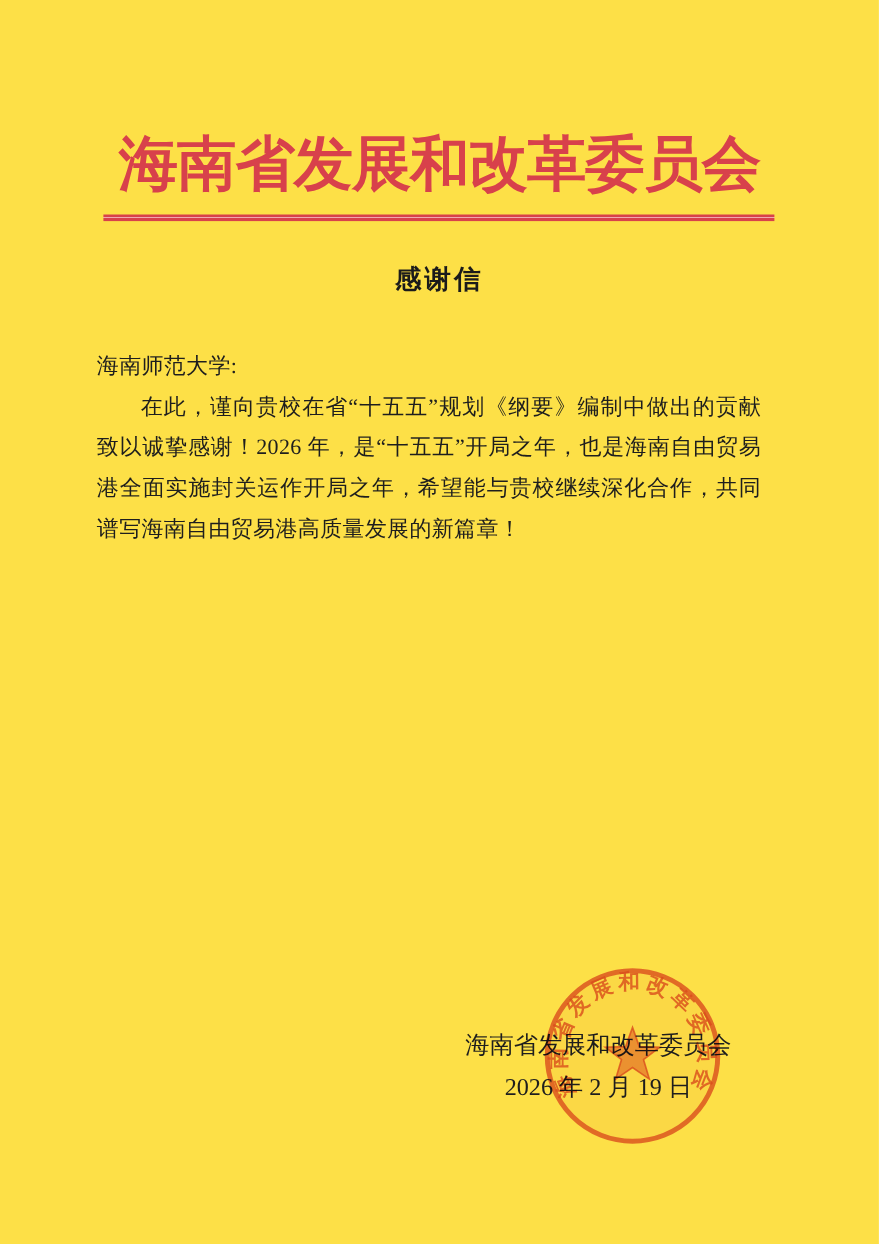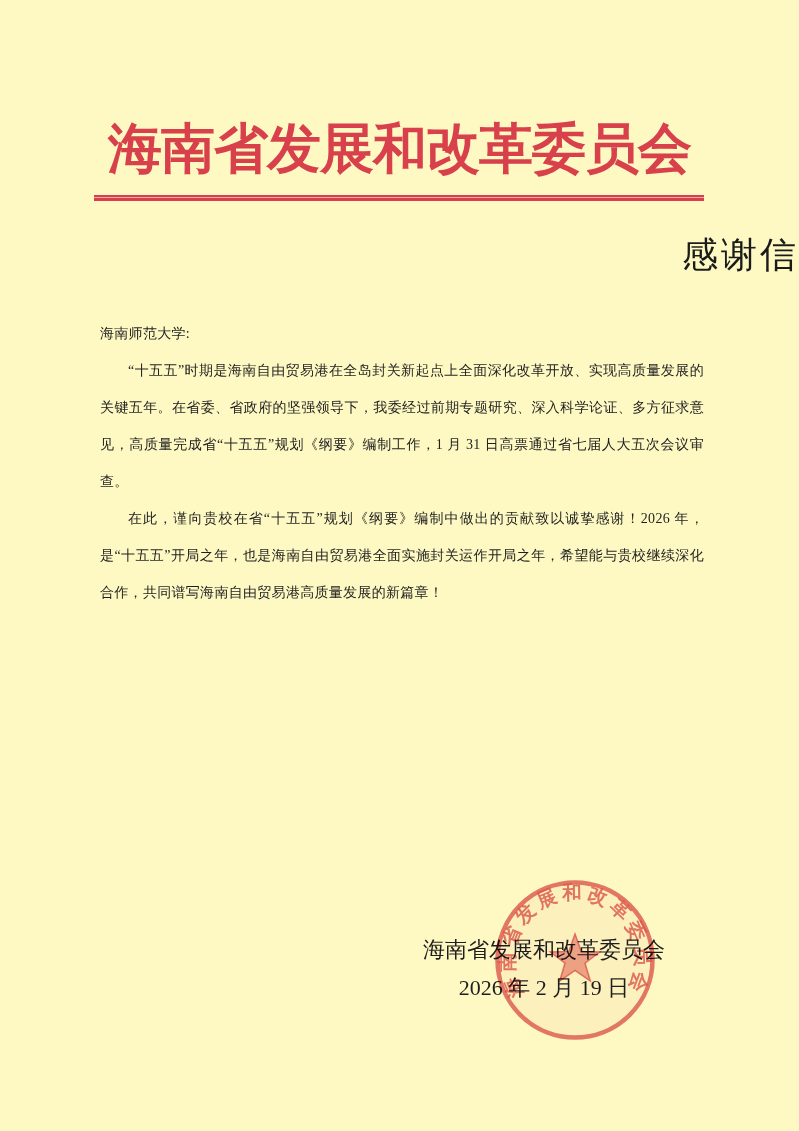--- a/index.html
+++ b/index.html
@@ -4,21 +4,21 @@
 <style>
   html, body {
     margin: 0;
     padding: 0;
     background: #ffffff;
   }
   .page {
     position: relative;
     width: 799px;
     height: 1131px;
-    background: #fef9c3;
+    background: #fde047;
     overflow: hidden;
     font-family: "Liberation Serif", "DejaVu Serif", serif;
     color: #1e1e1e;
   }
   .org-title {
     position: absolute;
     top: 116px;
     left: 0;
     width: 100%;
     text-align: center;
@@ -40,33 +40,33 @@
       #d8414b 0%, #d8414b 34%,
       #f0a9ae 34%, #f0a9ae 55%,
       #d8414b 55%, #d8414b 100%
     );
   }
   .doc-title {
     position: absolute;
     top: 237px;
     left: 0;
     width: 100%;
-    text-align: right;
-    font-size: 36px;
+    text-align: center;
+    font-size: 24px;
     line-height: 36px;
-    font-weight: 400;
+    font-weight: 700;
     letter-spacing: 3px;
     color: #1b1b1b;
   }
   .letter-body {
     position: absolute;
     top: 315px;
-    left: 100px;
+    left: 88px;
     width: 604px;
-    font-size: 14px;
+    font-size: 20px;
     line-height: 37px;
     letter-spacing: 0.3px;
     text-align: justify;
     text-justify: inter-ideograph;
   }
   .salutation {
     margin: 0;
     text-indent: 0;
   }
   .letter-body p.para {
@@ -101,21 +101,20 @@
 <div class="page">
 
   <div class="org-title">海南省发展和改革委员会</div>
 
   <div class="letterhead-rule"></div>
 
   <div class="doc-title">感谢信</div>
 
   <div class="letter-body">
     <p class="salutation">海南师范大学:</p>
-    <p class="para">“十五五”时期是海南自由贸易港在全岛封关新起点上全面深化改革开放、实现高质量发展的关键五年。在省委、省政府的坚强领导下，我委经过前期专题研究、深入科学论证、多方征求意见，高质量完成省“十五五”规划《纲要》编制工作，1 月 31 日高票通过省七届人大五次会议审查。</p>
     <p class="para">在此，谨向贵校在省“十五五”规划《纲要》编制中做出的贡献致以诚挚感谢！2026 年，是“十五五”开局之年，也是海南自由贸易港全面实施封关运作开局之年，希望能与贵校继续深化合作，共同谱写海南自由贸易港高质量发展的新篇章！</p>
   </div>
 
   <div class="closing">
     <span>海南省发展和改革委员会</span>
     <span>2026 年 2 月 19 日</span>
   </div>
 
   <svg class="seal" viewBox="0 0 166 166" xmlns="http://www.w3.org/2000/svg">
     <defs>

